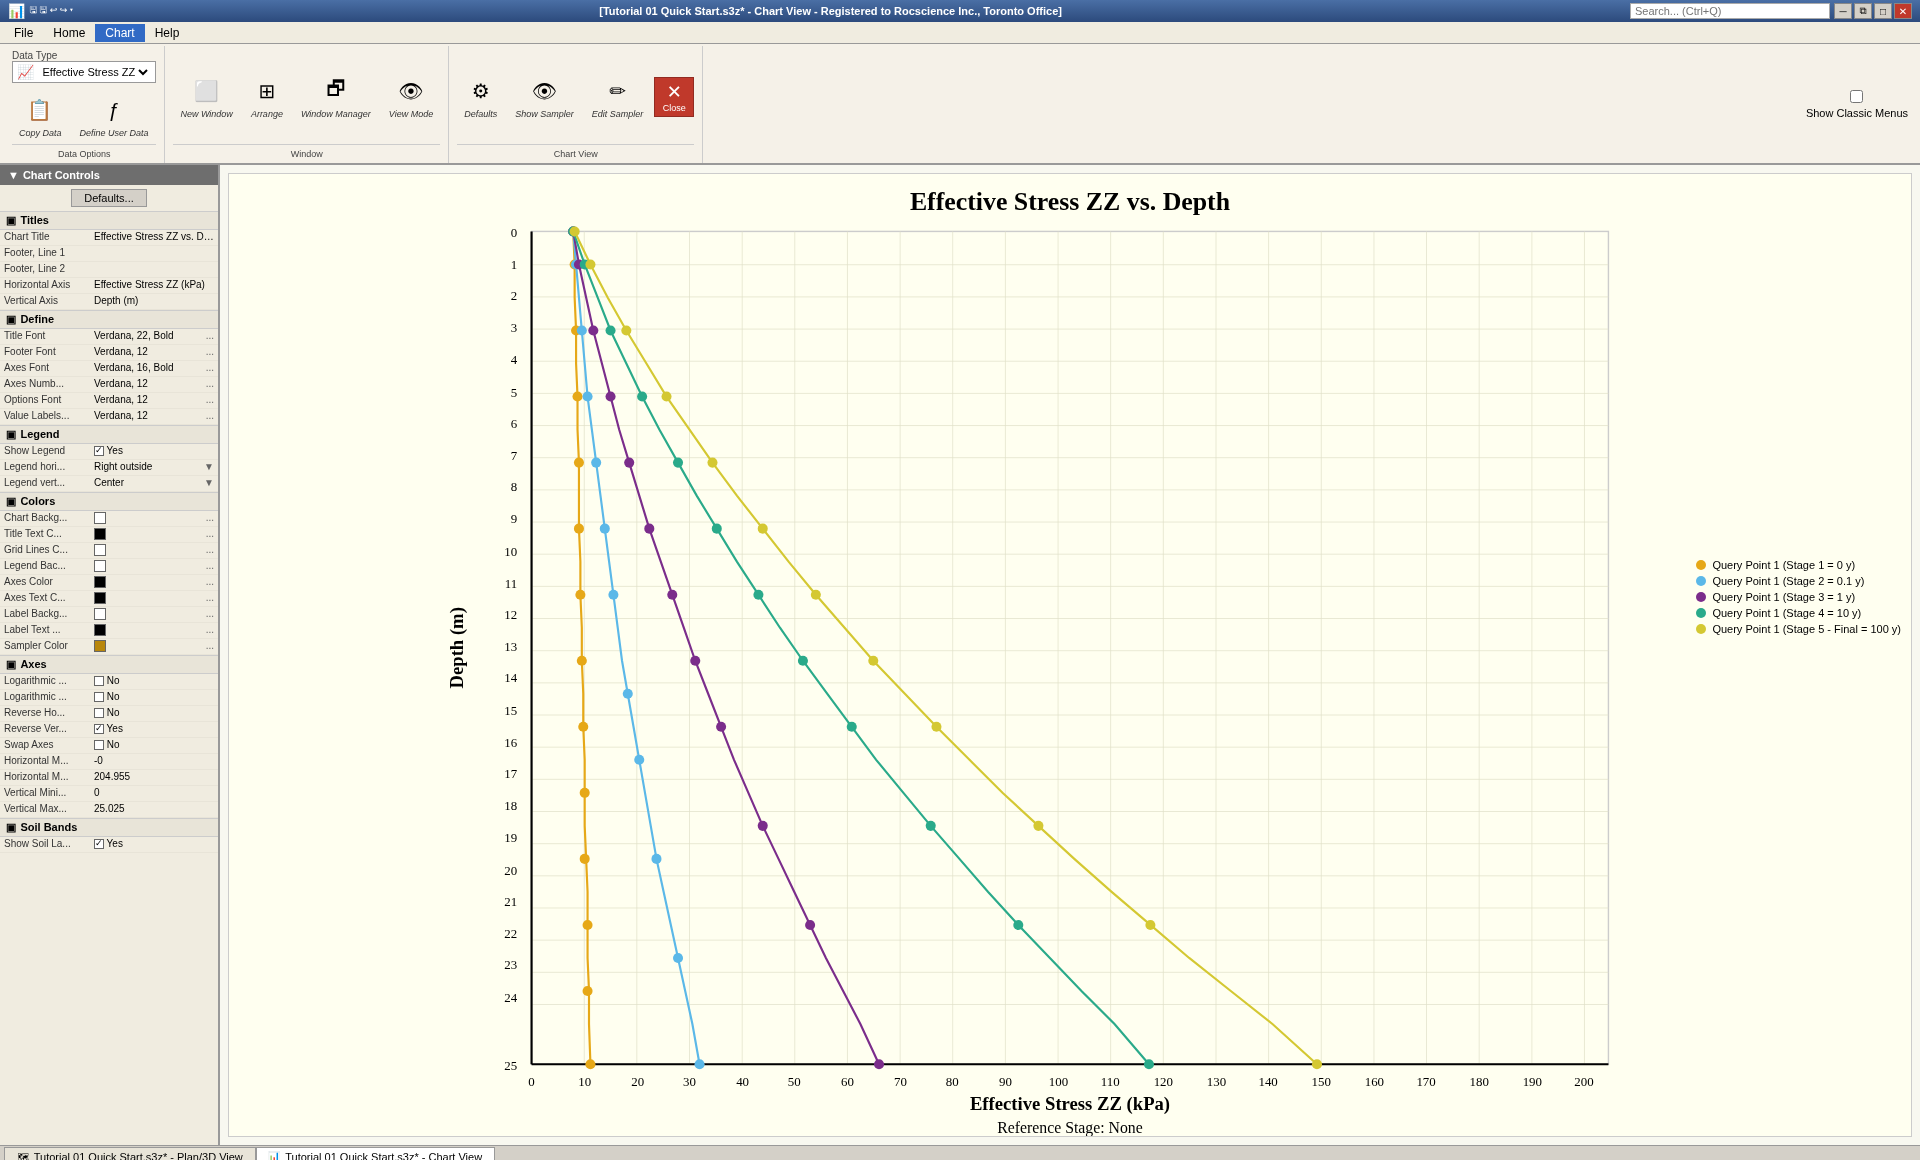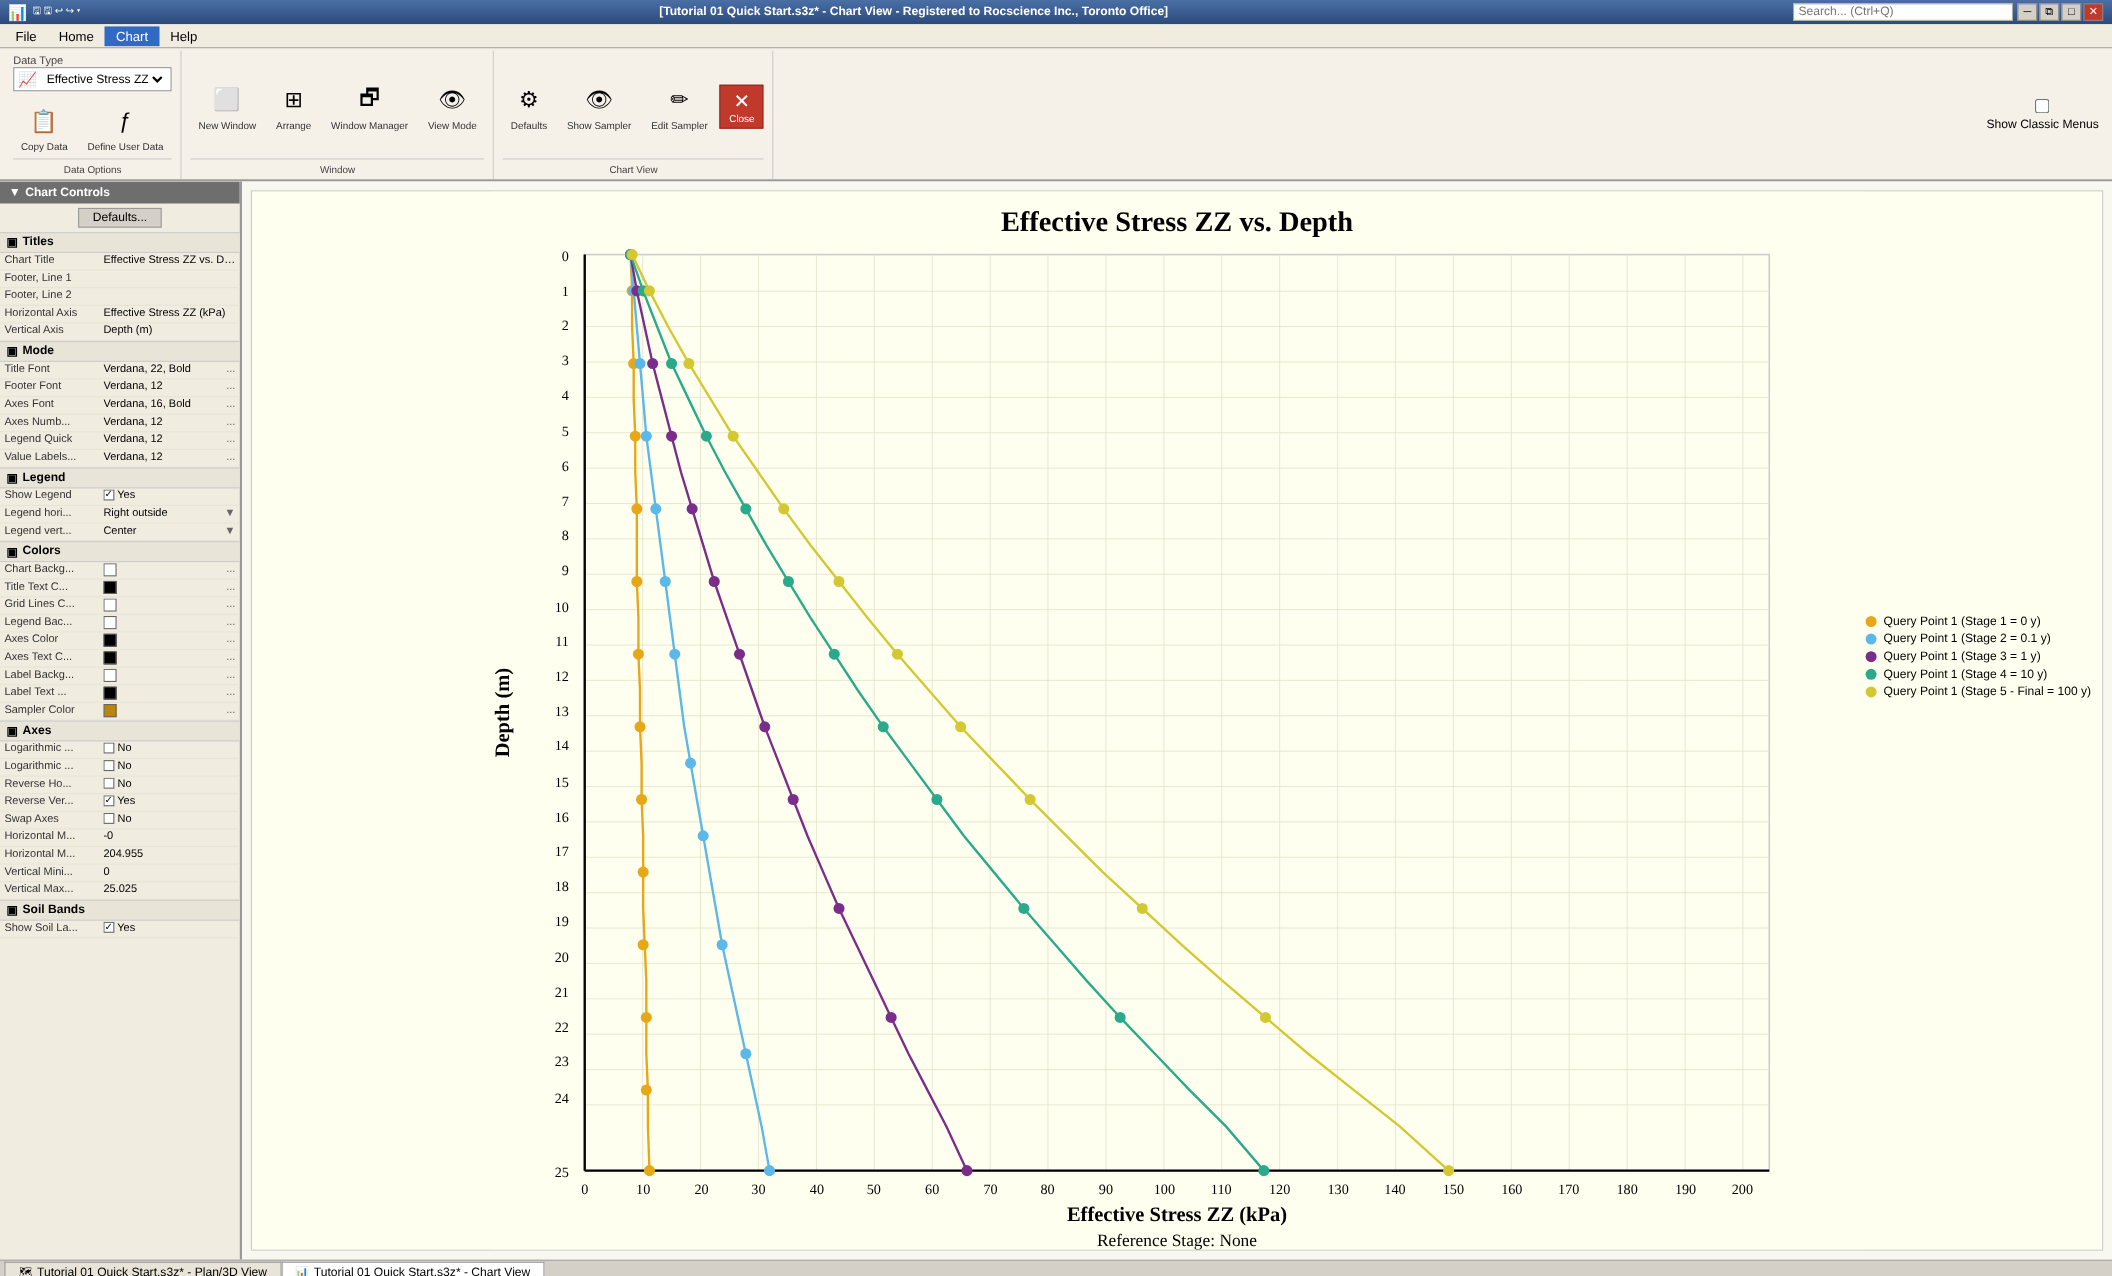--- a/index.html
+++ b/index.html
@@ -84,21 +84,21 @@
       min-width: 45px;
       font-size: 10px;
       text-align: center;
     }
     .ribbon-icon {
       width: 32px; height: 32px;
       display: flex; align-items: center; justify-content: center;
       font-size: 20px;
       margin-bottom: 2px;
     }
-    .ribbon-btn-label { font-size: 9px; color: #333; line-height: 1.2; }
+    .ribbon-btn-label { font-size: 9px; color: #333; line-height: 1.2; font-style: italic; }
 
     
     .data-type-group {
       display: flex;
       flex-direction: column;
       padding: 4px 8px;
       border-right: 1px solid #ccc;
       min-width: 140px;
     }
     .data-type-label { font-size: 10px; color: #444; margin-bottom: 0; }
@@ -447,21 +447,21 @@
       <div class="prop-name">Horizontal Axis</div>
       <div class="prop-value">Effective Stress ZZ (kPa)</div>
     </div>
     <div class="prop-row">
       <div class="prop-name">Vertical Axis</div>
       <div class="prop-value">Depth (m)</div>
     </div>
 
     <div class="section-header">
       <span>▣</span>
-      <span>Mode</span>
+      <span>Define</span>
     </div>
     <div class="prop-row">
       <div class="prop-name">Title Font</div>
       <div class="prop-value">Verdana, 22, Bold</div>
       <div class="prop-dots">...</div>
     </div>
     <div class="prop-row">
       <div class="prop-name">Footer Font</div>
       <div class="prop-value">Verdana, 12</div>
       <div class="prop-dots">...</div>
@@ -470,21 +470,21 @@
       <div class="prop-name">Axes Font</div>
       <div class="prop-value">Verdana, 16, Bold</div>
       <div class="prop-dots">...</div>
     </div>
     <div class="prop-row">
       <div class="prop-name">Axes Numb...</div>
       <div class="prop-value">Verdana, 12</div>
       <div class="prop-dots">...</div>
     </div>
     <div class="prop-row">
-      <div class="prop-name">Legend Quick</div>
+      <div class="prop-name">Options Font</div>
       <div class="prop-value">Verdana, 12</div>
       <div class="prop-dots">...</div>
     </div>
     <div class="prop-row">
       <div class="prop-name">Value Labels...</div>
       <div class="prop-value">Verdana, 12</div>
       <div class="prop-dots">...</div>
     </div>
 
     <div class="section-header">

